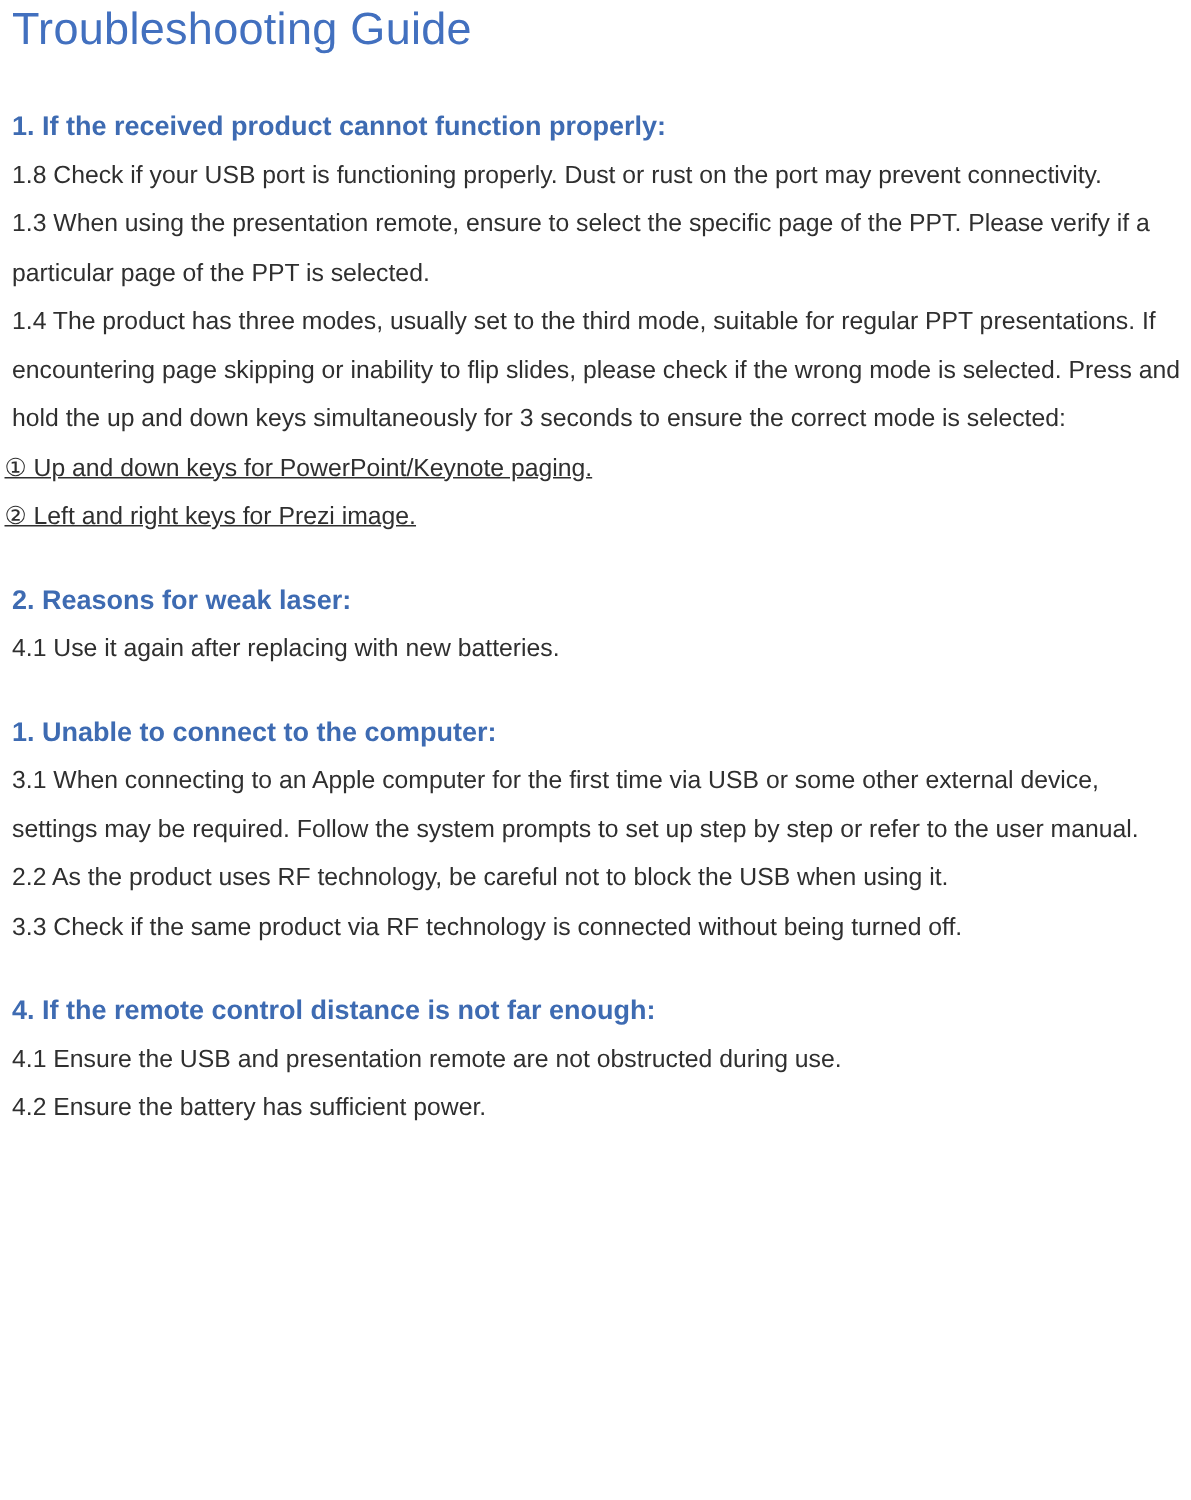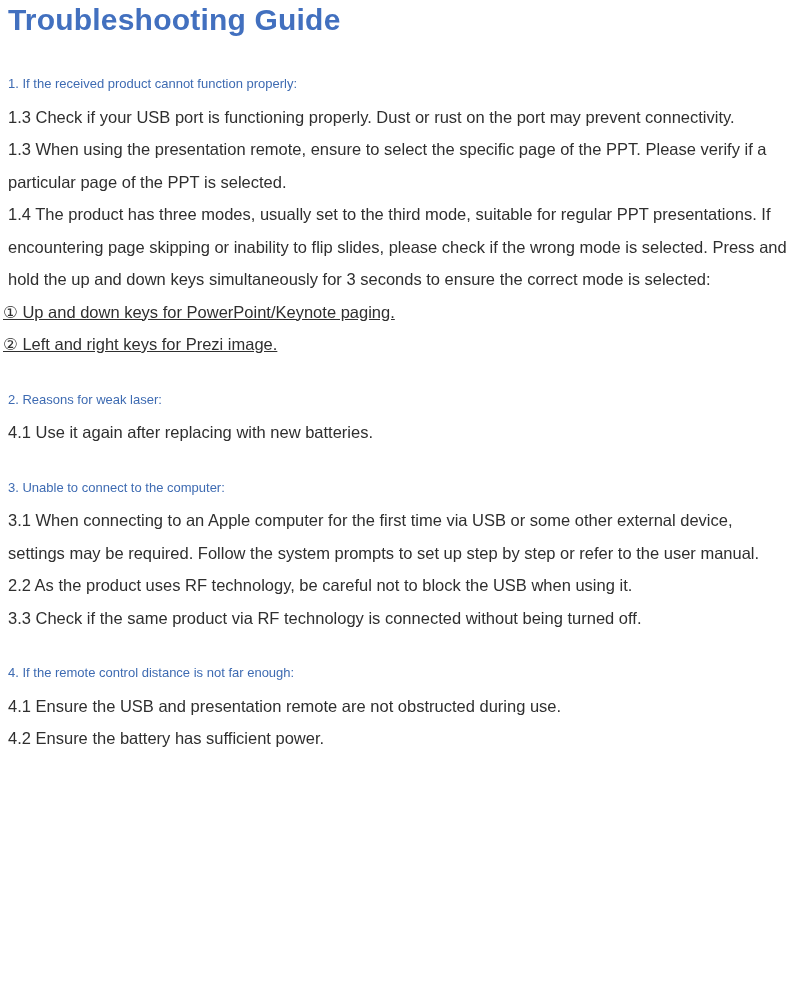--- a/index.html
+++ b/index.html
@@ -15,63 +15,63 @@
   body {
     width: 794px;
     min-height: 1000px;
     font-family: "Liberation Sans", "DejaVu Sans", sans-serif;
     color: var(--body-text);
     padding: 2px 4px 8px 8px;
     overflow-x: hidden;
   }
   .doc-title {
     font-size: 30px;
-    font-weight: bold;
+    font-weight: normal;
     color: var(--title-blue);
     letter-spacing: 0.2px;
     line-height: 36px;
     margin-bottom: 30px;
   }
   .doc-section { margin-top: 23px; }
   .doc-section:first-of-type { margin-top: 0; }
   .section-heading {
-    font-size: 13px;
-    font-weight: normal;
+    font-size: 18px;
+    font-weight: bold;
     color: var(--heading-blue);
     line-height: 32.5px;
   }
   .paragraph {
     font-size: 16.5px;
     line-height: 32.5px;
     color: var(--body-text);
     font-weight: normal;
   }
   .circled { margin-left: -5px; text-decoration: underline; }
 </style>
 </head>
 <body>
 
 <h1 class="doc-title">Troubleshooting Guide</h1>
 
 <section class="doc-section">
   <h2 class="section-heading">1. If the received product cannot function properly:</h2>
-  <p class="paragraph">1.3 Check if your USB port is functioning properly. Dust or rust on the port may prevent connectivity.</p>
+  <p class="paragraph">1.8 Check if your USB port is functioning properly. Dust or rust on the port may prevent connectivity.</p>
   <p class="paragraph">1.3 When using the presentation remote, ensure to select the specific page of the PPT. Please verify if a particular page of the PPT is selected.</p>
   <p class="paragraph">1.4 The product has three modes, usually set to the third mode, suitable for regular PPT presentations. If encountering page skipping or inability to flip slides, please check if the wrong mode is selected. Press and hold the up and down keys simultaneously for 3 seconds to ensure the correct mode is selected:</p>
   <p class="paragraph circled">① Up and down keys for PowerPoint/Keynote paging.</p>
   <p class="paragraph circled">② Left and right keys for Prezi image.</p>
 </section>
 
 <section class="doc-section">
   <h2 class="section-heading">2. Reasons for weak laser:</h2>
   <p class="paragraph">4.1 Use it again after replacing with new batteries.</p>
 </section>
 
 <section class="doc-section">
-  <h2 class="section-heading">3. Unable to connect to the computer:</h2>
+  <h2 class="section-heading">1. Unable to connect to the computer:</h2>
   <p class="paragraph">3.1 When connecting to an Apple computer for the first time via USB or some other external device, settings may be required. Follow the system prompts to set up step by step or refer to the user manual.</p>
   <p class="paragraph">2.2 As the product uses RF technology, be careful not to block the USB when using it.</p>
   <p class="paragraph">3.3 Check if the same product via RF technology is connected without being turned off.</p>
 </section>
 
 <section class="doc-section">
   <h2 class="section-heading">4. If the remote control distance is not far enough:</h2>
   <p class="paragraph">4.1 Ensure the USB and presentation remote are not obstructed during use.</p>
   <p class="paragraph">4.2 Ensure the battery has sufficient power.</p>
 </section>

